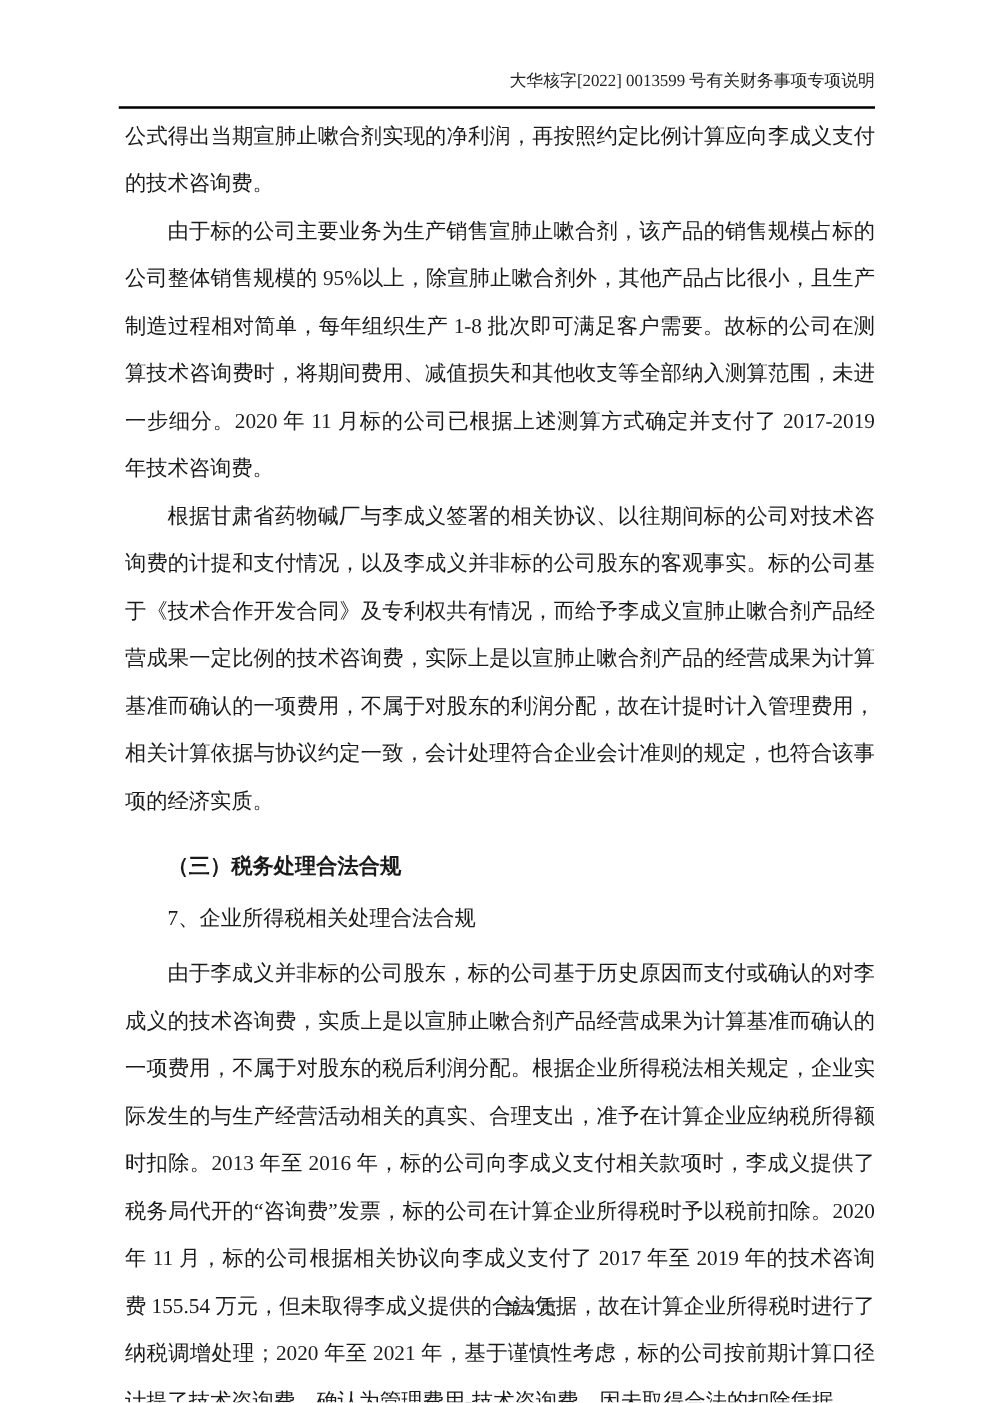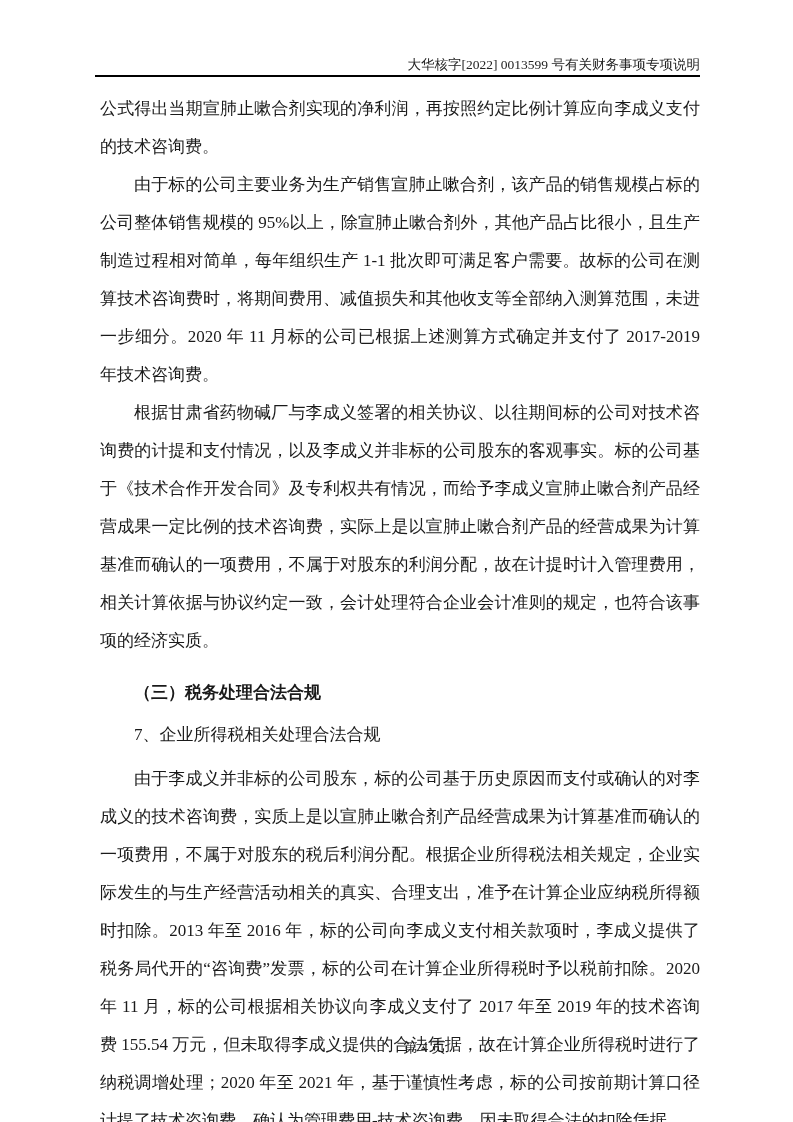--- a/index.html
+++ b/index.html
@@ -19,21 +19,21 @@
   .doc-header {
     position: absolute;
     left: 95px;
     top: 55px;
     width: 605px;
     text-align: right;
     font-size: 13.5px;
     line-height: 20px;
     color: #222222;
     border-bottom: 2px solid #000000;
-    padding-bottom: 0;
+    padding-bottom: 10px;
   }
   .doc-body {
     position: absolute;
     left: 100px;
     top: 90px;
     width: 600px;
     font-size: 17px;
     line-height: 38px;
     text-align: justify;
   }
@@ -67,21 +67,21 @@
 <body>
 
 <div class="page">
 
   <div class="doc-header">
     <span>大华核字[2022] 0013599 号有关财务事项专项说明</span>
   </div>
 
   <div class="doc-body" id="doc-body">
       <p class="para no-indent">公式得出当期宣肺止嗽合剂实现的净利润，再按照约定比例计算应向李成义支付的技术咨询费。</p>
-      <p class="para">由于标的公司主要业务为生产销售宣肺止嗽合剂，该产品的销售规模占标的公司整体销售规模的 95%以上，除宣肺止嗽合剂外，其他产品占比很小，且生产制造过程相对简单，每年组织生产 1-1 批次即可满足客户需要。故标的公司在测算技术咨询费时，将期间费用、减值损失和其他收支等全部纳入测算范围，未进一步细分。2020 年 11 月标的公司已根据上述测算方式确定并支付了 2017-2019 年技术咨询费。</p>
+      <p class="para">由于标的公司主要业务为生产销售宣肺止嗽合剂，该产品的销售规模占标的公司整体销售规模的 95%以上，除宣肺止嗽合剂外，其他产品占比很小，且生产制造过程相对简单，每年组织生产 1-8 批次即可满足客户需要。故标的公司在测算技术咨询费时，将期间费用、减值损失和其他收支等全部纳入测算范围，未进一步细分。2020 年 11 月标的公司已根据上述测算方式确定并支付了 2017-2019 年技术咨询费。</p>
       <p class="para">根据甘肃省药物碱厂与李成义签署的相关协议、以往期间标的公司对技术咨询费的计提和支付情况，以及李成义并非标的公司股东的客观事实。标的公司基于《技术合作开发合同》及专利权共有情况，而给予李成义宣肺止嗽合剂产品经营成果一定比例的技术咨询费，实际上是以宣肺止嗽合剂产品的经营成果为计算基准而确认的一项费用，不属于对股东的利润分配，故在计提时计入管理费用，相关计算依据与协议约定一致，会计处理符合企业会计准则的规定，也符合该事项的经济实质。</p>
       <p class="heading">（三）税务处理合法合规</p>
       <p class="subheading">7、企业所得税相关处理合法合规</p>
       <p class="para">由于李成义并非标的公司股东，标的公司基于历史原因而支付或确认的对李成义的技术咨询费，实质上是以宣肺止嗽合剂产品经营成果为计算基准而确认的一项费用，不属于对股东的税后利润分配。根据企业所得税法相关规定，企业实际发生的与生产经营活动相关的真实、合理支出，准予在计算企业应纳税所得额时扣除。2013 年至 2016 年，标的公司向李成义支付相关款项时，李成义提供了税务局代开的“咨询费”发票，标的公司在计算企业所得税时予以税前扣除。2020 年 11 月，标的公司根据相关协议向李成义支付了 2017 年至 2019 年的技术咨询费 155.54 万元，但未取得李成义提供的合法凭据，故在计算企业所得税时进行了纳税调增处理；2020 年至 2021 年，基于谨慎性考虑，标的公司按前期计算口径计提了技术咨询费，确认为管理费用-技术咨询费，因未取得合法的扣除凭据，</p>
     </div>
 
   <div class="doc-footer">
     <span>第 4 页</span>
   </div>
 

